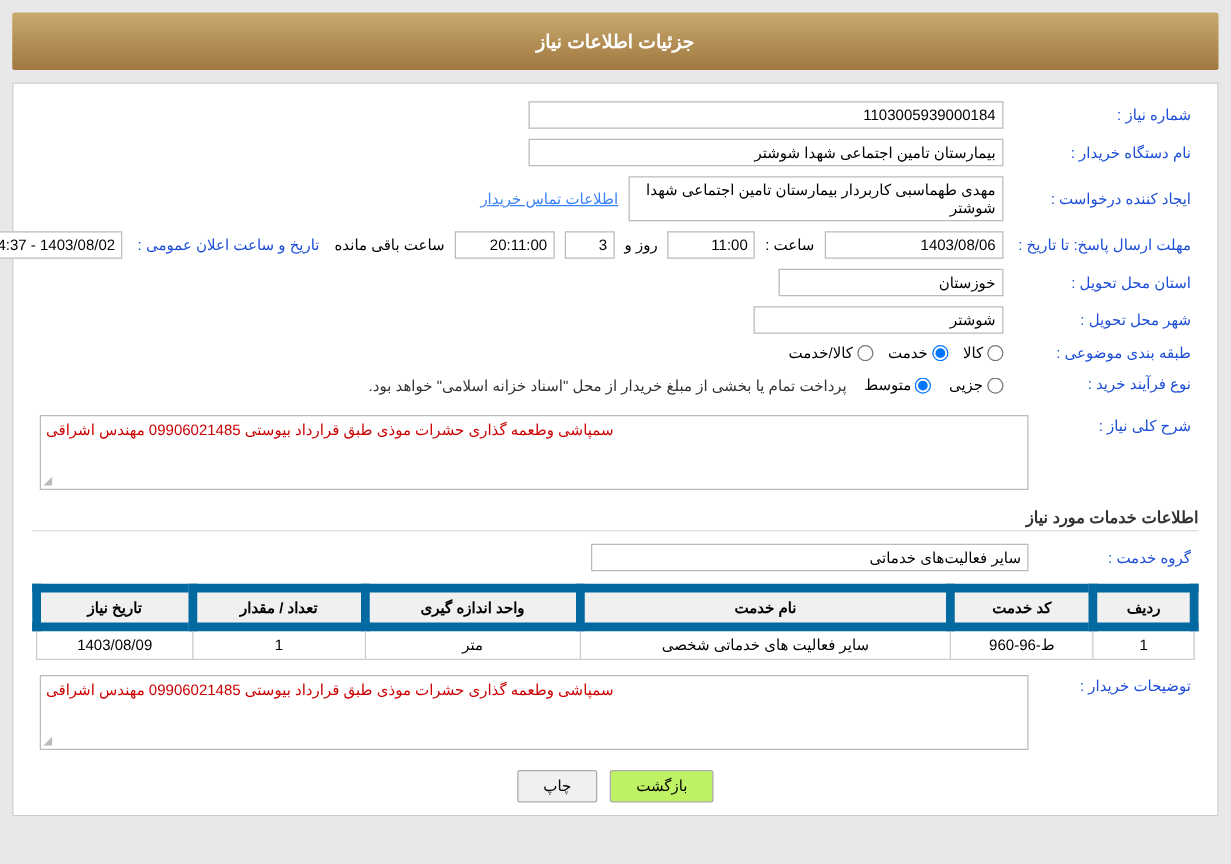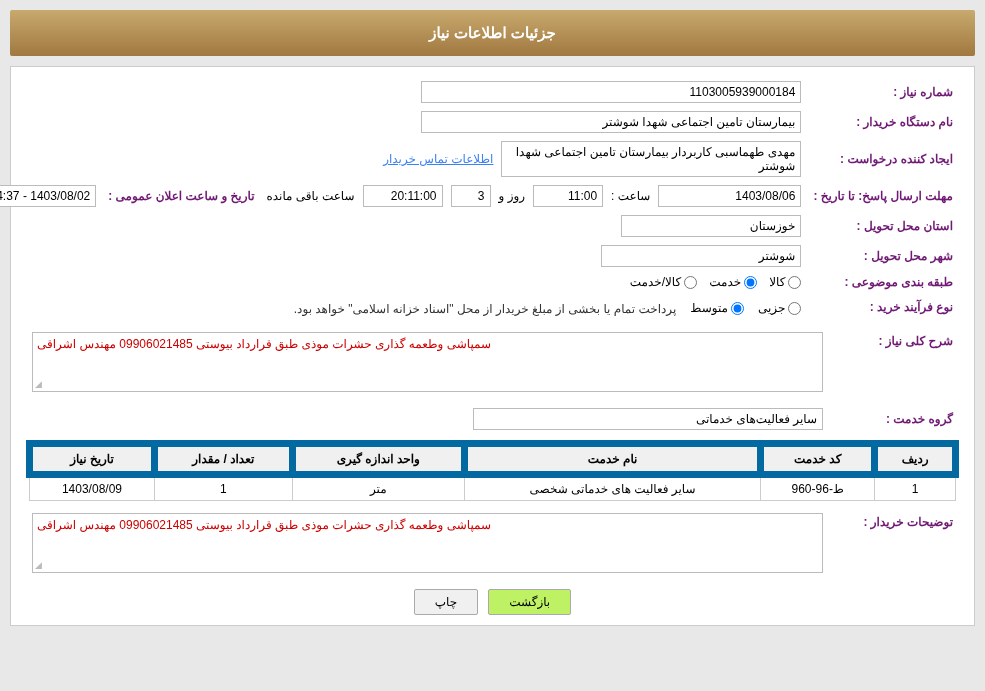--- a/index.html
+++ b/index.html
@@ -34,22 +34,22 @@
       width: 100%;
       border-collapse: collapse;
       margin-bottom: 8px;
     }
     .info-table td {
       padding: 4px 6px;
       vertical-align: middle;
       font-size: 12px;
     }
     .label-cell {
-      color: #701a75;
-      font-weight: bold;
+      color: #1d4ed8;
+      font-weight: normal;
       white-space: nowrap;
       text-align: right;
       width: 130px;
     }
     .value-cell {
       text-align: right;
     }
     .input-box {
       border: 1px solid #bbb;
       background: #fff;
@@ -280,20 +280,21 @@
         <td>
           <div class="textarea-container">
             <div class="red-text">سمپاشی وطعمه گذاری حشرات موذی طبق قرارداد بیوستی 09906021485 مهندس اشراقی</div>
             <span class="grip-icon">◢</span>
           </div>
         </td>
       </tr>
     </tbody>
       </table>
 
+    <div class="section-title">اطلاعات خدمات مورد نیاز</div>
 
     <table class="info-table" style="margin-bottom:6px;">
       <tbody>
           <tr>
         <td class="label-cell">گروه خدمت :</td>
         <td>
           <div class="input-box" style="width:350px;">سایر فعالیت‌های خدماتی</div>
         </td>
       </tr>
     </tbody>

